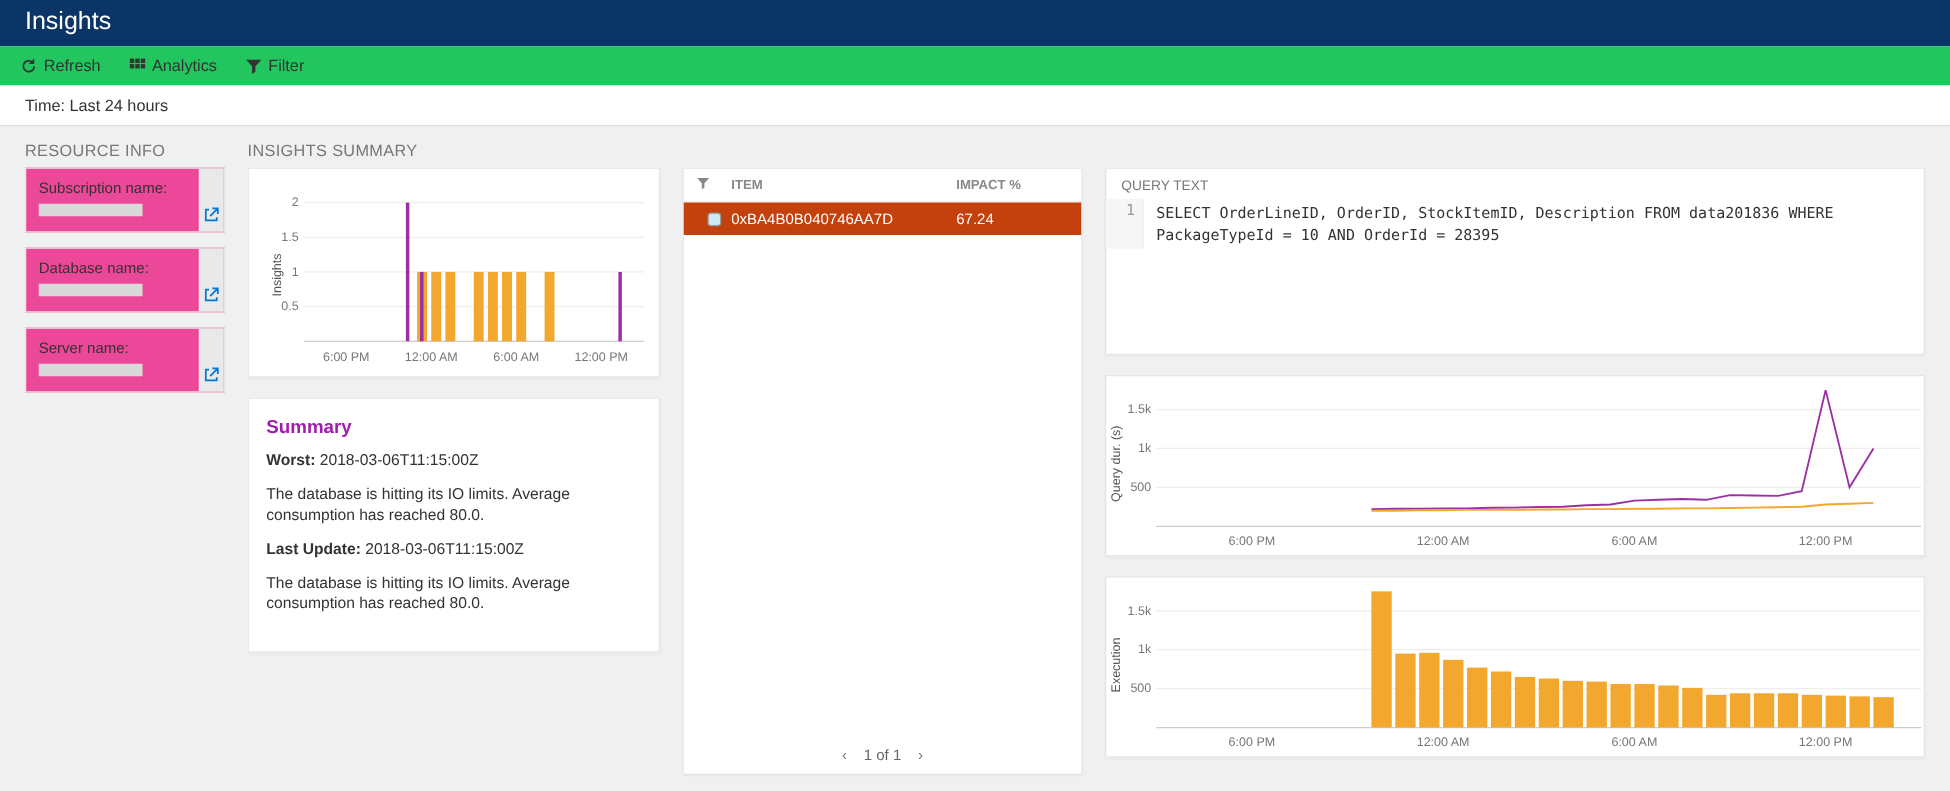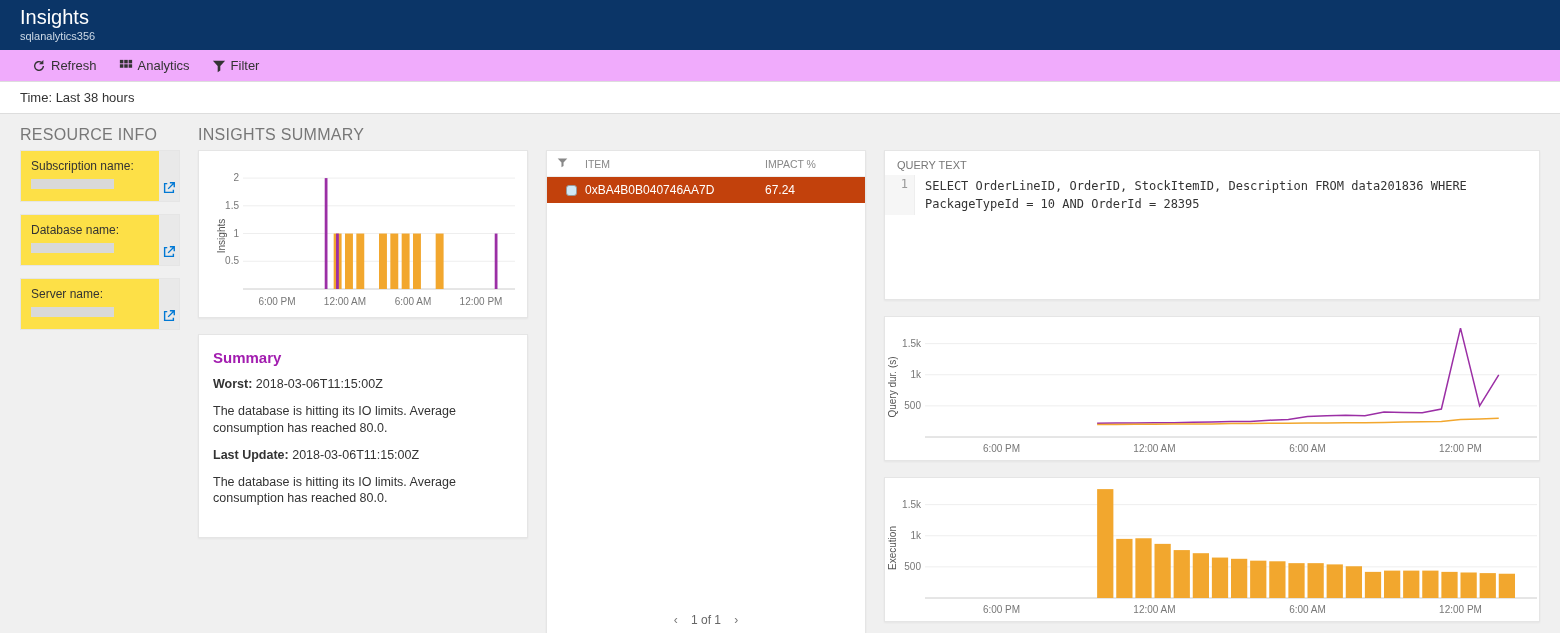--- a/index.html
+++ b/index.html
@@ -1,44 +1,44 @@
 <!DOCTYPE html>
 <html><head>
 <meta charset="utf-8">
 <style>
   * { box-sizing: border-box; margin: 0; padding: 0; }
   body { font-family: "Segoe UI", Arial, sans-serif; font-size: 12px; background: #f0f0f0; color: #333; width: 1560px; }
   .header { background: #0b3567; color: #fff; padding: 6px 20px 8px; }
   .header h1 { font-size: 20px; font-weight: 500; }
   .header .sub { font-size: 11px; color: #cdd9e6; margin-top: 1px; }
-  .toolbar { background: #f0abfc; border-bottom: 1px solid #ddd; padding: 8px 32px; display: flex; gap: 22px; align-items: center; }
+  .toolbar { background: #22c55e; border-bottom: 1px solid #ddd; padding: 8px 16px; display: flex; gap: 22px; align-items: center; }
   .tool { display: inline-flex; align-items: center; gap: 5px; cursor: pointer; font-size: 13px; }
   .tool svg { width: 14px; height: 14px; }
   .timebar { padding: 8px 20px; border-bottom: 1px solid #ddd; font-size: 13px; background:#fff; }
   .content { display: flex; gap: 18px; padding: 12px 20px; align-items: flex-start; }
   .col1 { width: 160px; }
   .col2 { width: 330px; }
   .col3 { width: 320px; }
   .col4 { flex: 1; min-width: 0; }
-  .section-title { font-size: 16px; color: #777; text-transform: uppercase; letter-spacing: .3px; margin-bottom: 6px; }
+  .section-title { font-size: 13px; color: #777; text-transform: uppercase; letter-spacing: .3px; margin-bottom: 6px; }
   .card { background: #fff; border: 1px solid #e5e5e5; box-shadow: 0 1px 2px rgba(0,0,0,.05); margin-bottom: 16px; position: relative; }
-  .res-card { display:flex; width: 160px; background: #fde047; border:1px solid #e5e5e5; margin-bottom: 12px; }
+  .res-card { display:flex; width: 160px; background: #ec4899; border:1px solid #e5e5e5; margin-bottom: 12px; }
   .res-body { flex:1; padding: 8px 10px 12px; }
   .res-label { font-size: 12px; margin-bottom: 6px; }
   .bar-placeholder { height: 10px; background:#d9d9d9; width: 70%; }
   .res-side { width: 20px; background: #e9e9e9; display:flex; align-items:flex-end; justify-content:center; padding-bottom:6px; }
   .open-icon { width:14px; height:14px; }
   .chart-box { padding: 10px 8px 6px 16px; }
   svg.chart { display:block; }
   .summary-box { padding: 14px 14px 20px; }
   .summary-title { color:#a21caf; font-weight:600; font-size:15px; margin-bottom:10px; }
   .summary-box p { font-size: 12.5px; margin-bottom: 10px; line-height:1.35; }
   .summary-box b { font-weight:600; }
   .thead, .trow { display:flex; align-items:center; padding: 6px 10px; font-size:12px; }
-  .thead { color:#888; text-transform:uppercase; font-size:10.5px; border-bottom:1px solid #eee; }
+  .thead { color:#888; text-transform:uppercase; font-size:10.5px; border-bottom:1px solid #eee;font-weight:bold; }
   .thead .c1 { width:28px; }
   .thead .c2 { flex:1; }
   .thead .c3 { width:90px; }
   .trow .c1 { width:28px; display:flex; justify-content:center; }
   .trow .c2 { flex:1; }
   .trow .c3 { width:90px; }
   .trow.selected { background:#c2410c; color:#fff; }
   .radio { width:11px; height:11px; border:1px solid #999; border-radius:3px; background:#cfe8f6; }
   .trow:not(.selected) .radio { background:#e8f2fa; border:1px solid #a8c5d9; }
   .col3 .card { height: 486px; display:flex; flex-direction:column; }
@@ -53,21 +53,20 @@
   .line-chart { height:145px; }
   .bar-chart { height:145px; }
   .tick { font-size:10px; fill:#777; }
   .ytitle { font-size:10px; fill:#555; }
 </style>
 </head>
 <body>
 
 <div class="header">
   <h1>Insights</h1>
-  <div class="sub">sqlanalytics356</div>
 </div>
 
 <div class="toolbar">
   <div class="tool">
     <svg viewBox="0 0 16 16">
         <path fill="none" stroke="#333" stroke-width="1.6" d="M13 8a5 5 0 1 1-2-4"></path>
         <path fill="#333" d="M13 1v5H8z"></path>
       </svg>
     <span>Refresh</span>
   </div>
@@ -83,21 +82,21 @@
     <span>Analytics</span>
   </div>
   <div class="tool">
     <svg viewBox="0 0 16 16">
         <path fill="#333" d="M1 2h14l-5.5 6v5l-3 2v-7z"></path>
       </svg>
     <span>Filter</span>
   </div>
 </div>
 
-<div class="timebar">Time: Last 38 hours</div>
+<div class="timebar">Time: Last 24 hours</div>
 
 <div class="content">
 
   <div class="col1">
     <div class="section-title">RESOURCE INFO</div>
     <div id="res-cards">
         <div class="res-card">
           <div class="res-body">
             <div class="res-label">Subscription name:</div>
             <div class="bar-placeholder"></div>

